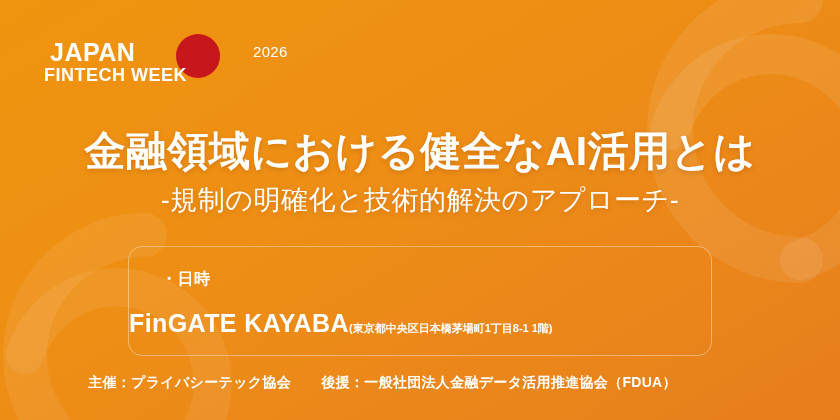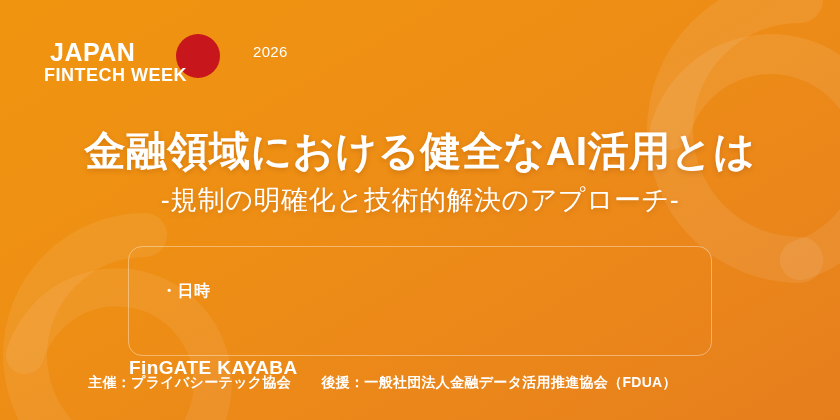--- a/index.html
+++ b/index.html
@@ -112,39 +112,39 @@
     box-sizing: border-box;
   }
   .info-row {
     position: absolute;
     left: 0;
     width: 100%;
     display: flex;
     align-items: baseline;
     white-space: nowrap;
   }
-  .info-row-datetime { top: 34px; gap: 10px; }
+  .info-row-datetime { top: 22px; gap: 10px; }
   .info-row-venue { top: 62px; }
 
   .info-label {
     width: 140px;
     padding-left: 32px;
     box-sizing: border-box;
     color: #ffffff;
     font-size: 16px;
     font-weight: 700;
     letter-spacing: 0.5px;
   }
   .info-value {
     color: #ffffff;
     font-weight: 700;
     letter-spacing: 0.4px;
   }
   .info-value-datetime { font-size: 22px; }
-  .info-value-venue { font-size: 19px; margin-top: 48px; }
+  .info-value-venue { font-size: 25px; }
   .venue-address {
     font-size: 11px;
     font-weight: 700;
     letter-spacing: 0;
   }
 
   
   .footer {
     position: absolute;
     left: 0;
@@ -195,20 +195,21 @@
   </div>
 
   <div class="info-box">
 
     <div class="info-row info-row-datetime">
       <div class="info-label">・日時</div>
     </div>
 
     <div class="info-row info-row-venue">
       <div class="info-value info-value-venue">FinGATE KAYABA</div>
+      <div class="info-value venue-address">(東京都中央区日本橋茅場町1丁目8-1 1階)</div>
     </div>
 
   </div>
 
   <div class="footer">
     <span>主催：プライバシーテック協会</span>
     <span class="footer-gap"></span>
     <span>後援：一般社団法人金融データ活用推進協会（FDUA）</span>
   </div>
 

